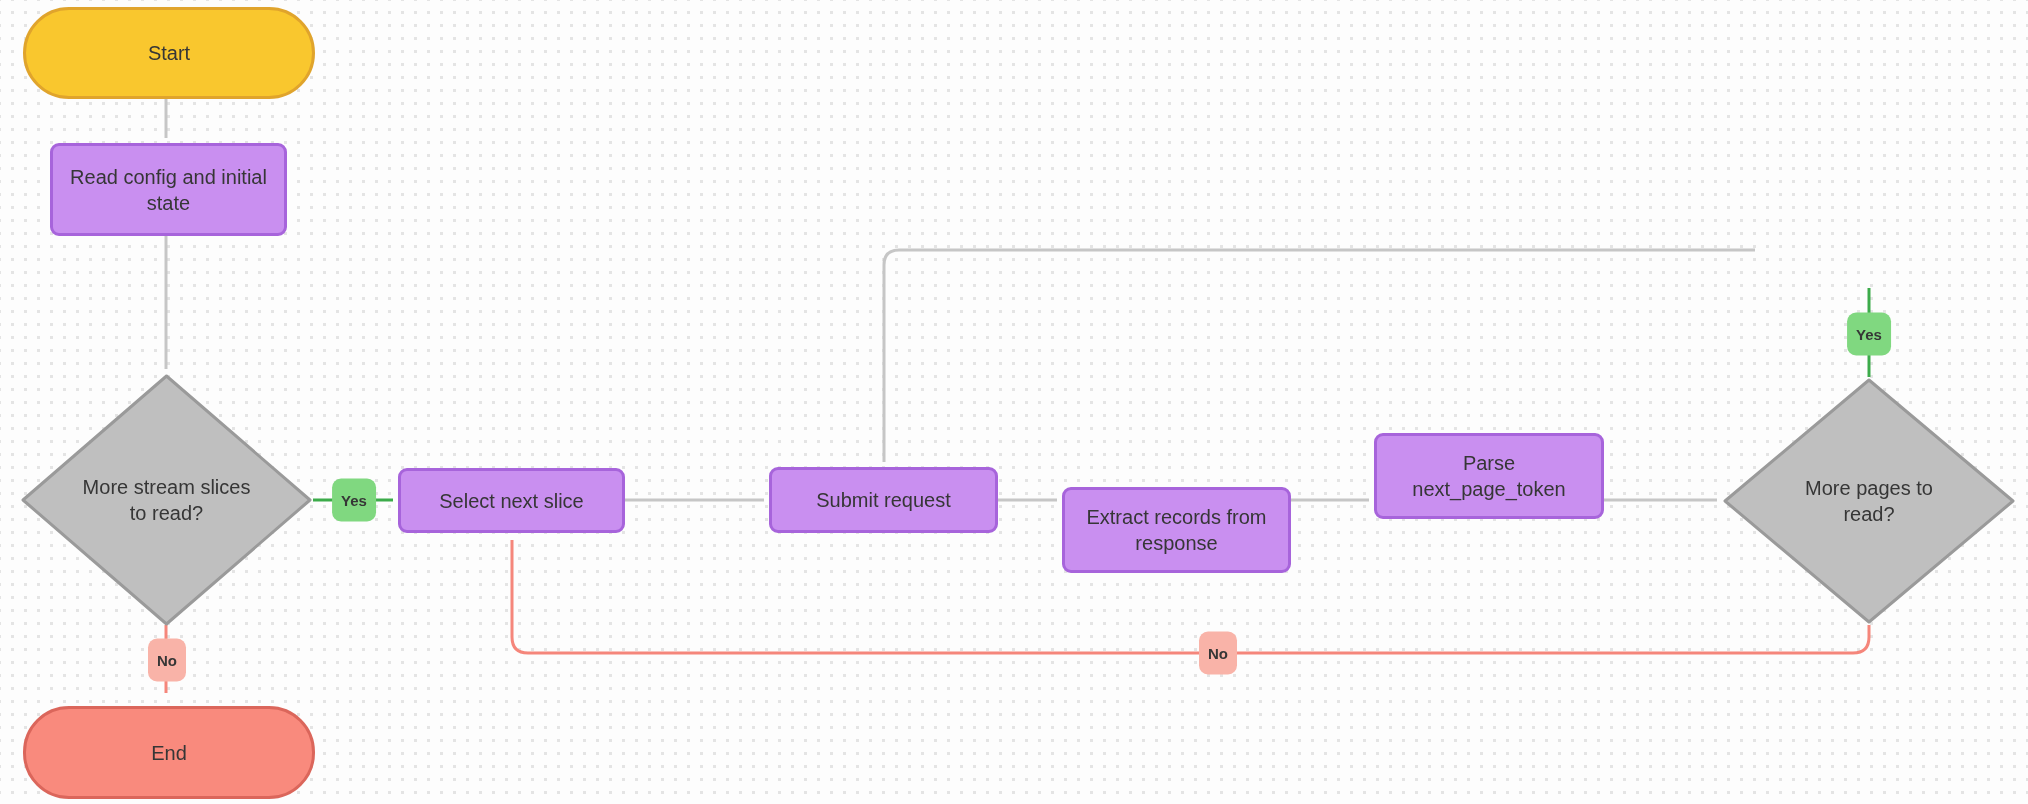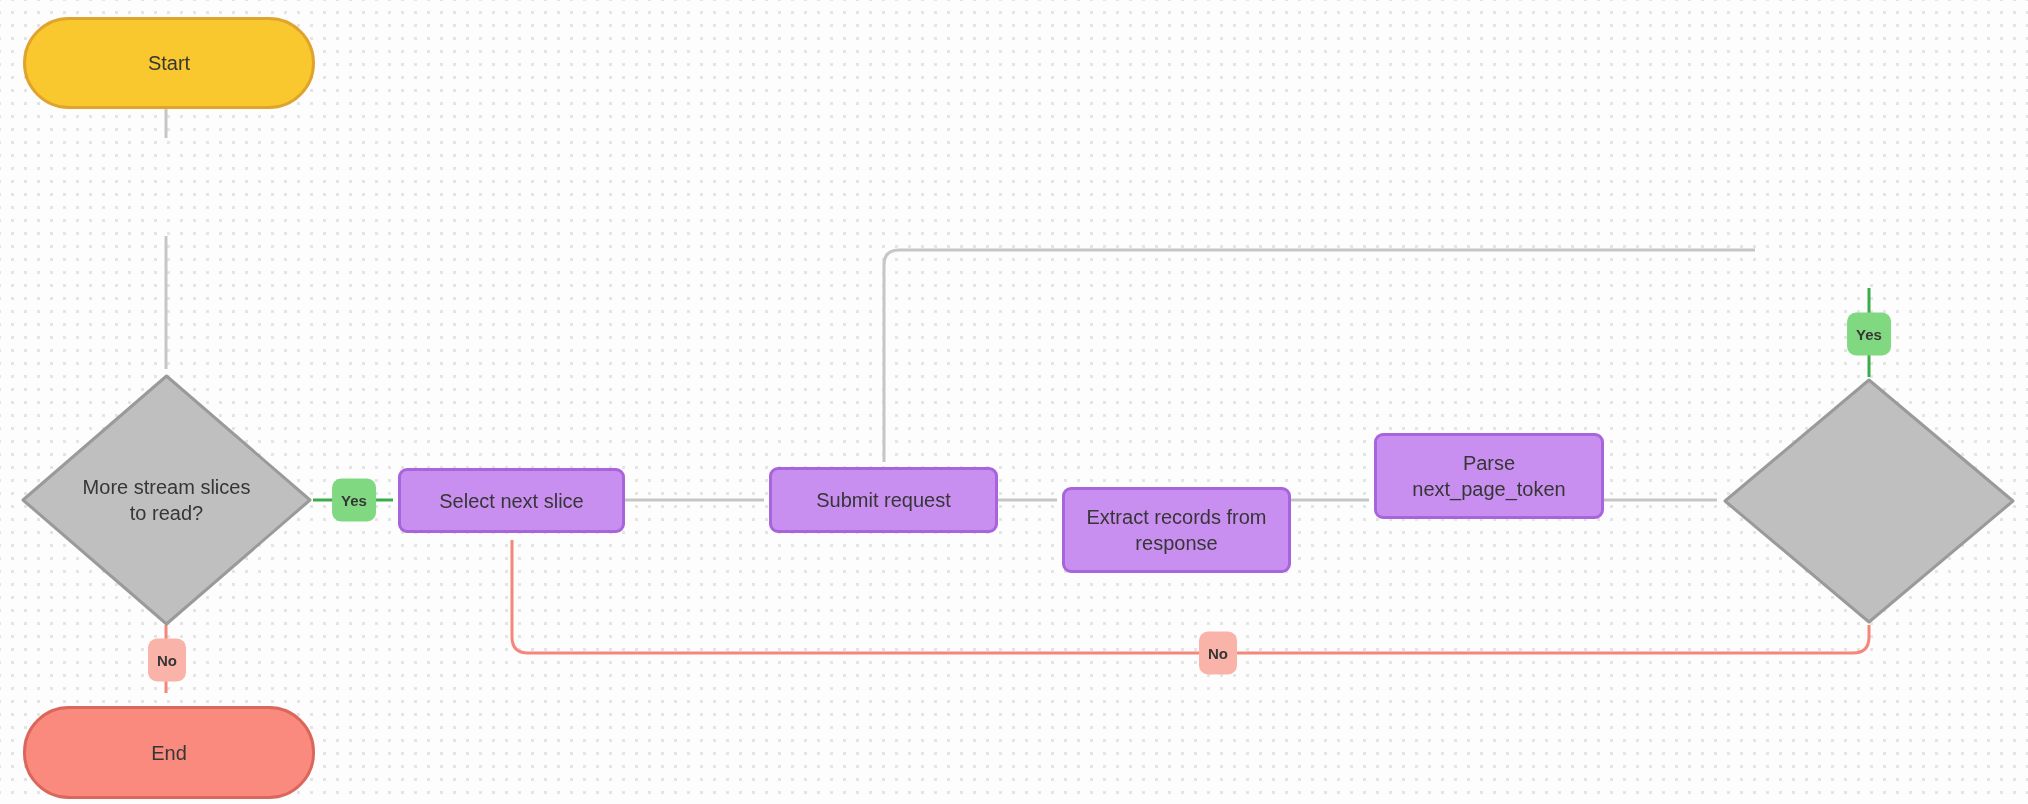--- a/index.html
+++ b/index.html
@@ -95,24 +95,27 @@
     <path class="e-gray" d="M625,500 L764,500" marker-end="url(#arr-gray)"></path>
     <path class="e-gray" d="M998,500 L1057,500" marker-end="url(#arr-gray)"></path>
     <path class="e-gray" d="M1291,500 L1369,500" marker-end="url(#arr-gray)"></path>
     <path class="e-gray" d="M1604,500 L1717,500" marker-end="url(#arr-gray)"></path>
     <path class="e-green" d="M1869,377 L1869,288" marker-end="url(#arr-green)"></path>
     <path class="e-gray" d="M1755,250 L899,250 Q884,250 884,265 L884,462" marker-end="url(#arr-gray)"></path>
     <path class="e-red" d="M1869,625 L1869,637 Q1869,653 1853,653 L528,653 Q512,653 512,637 L512,540" marker-end="url(#arr-red)"></path>
     <path class="e-red" d="M166,625 L166,693" marker-end="url(#arr-red)"></path>
   </svg>
 
-  <div class="node terminal start" style="left:23px; top:17px; width:292px; height:92px;">
+  <div class="node terminal start" style="left:23px; top:7px; width:292px; height:92px;">
     <span>Start</span>
   </div>
 
+  <div class="node process" style="left:50px; top:143px; width:237px; height:93px;">
+    <span>Read config and initial state</span>
+  </div>
 
   <div class="node decision" style="left:20px; top:373px; width:293px; height:254px;">
     <svg viewBox="0 0 293 254">
       <polygon points="146.5,3 290,127 146.5,251 3,127"></polygon>
     </svg>
     <span>More stream slices to read?</span>
   </div>
 
   <div class="node process" style="left:398px; top:468px; width:227px; height:65px;">
     <span>Select next slice</span>
@@ -127,20 +130,21 @@
   </div>
 
   <div class="node process" style="left:1374px; top:433px; width:230px; height:86px;">
     <span class="wrap-narrow">Parse next_page_token</span>
   </div>
 
   <div class="node decision" style="left:1722px; top:377px; width:294px; height:248px;">
     <svg viewBox="0 0 294 248">
       <polygon points="147,3 291,124 147,245 3,124"></polygon>
     </svg>
+    <span>More pages to read?</span>
   </div>
 
 
   <div class="node terminal end" style="left:23px; top:698px; width:292px; height:93px;margin-top:8px;">
     <span>End</span>
   </div>
 
   <div class="badge yes" style="left:354px; top:500px;">
     <span>Yes</span>
   </div>

